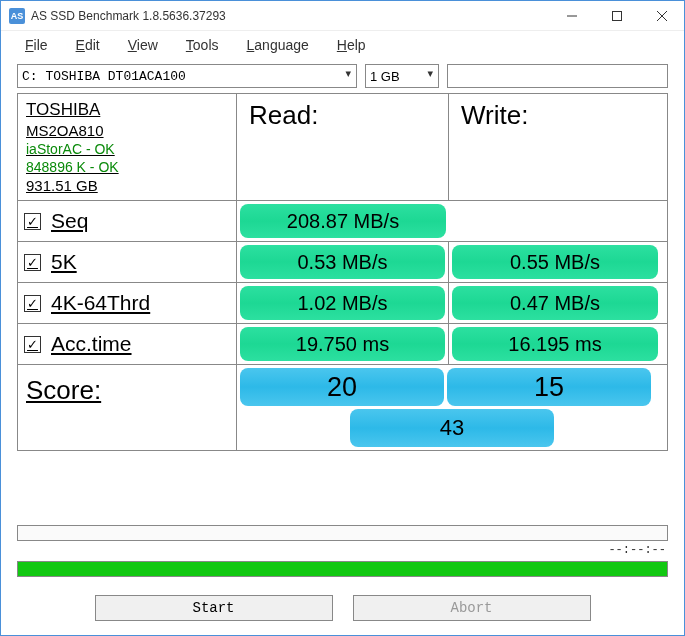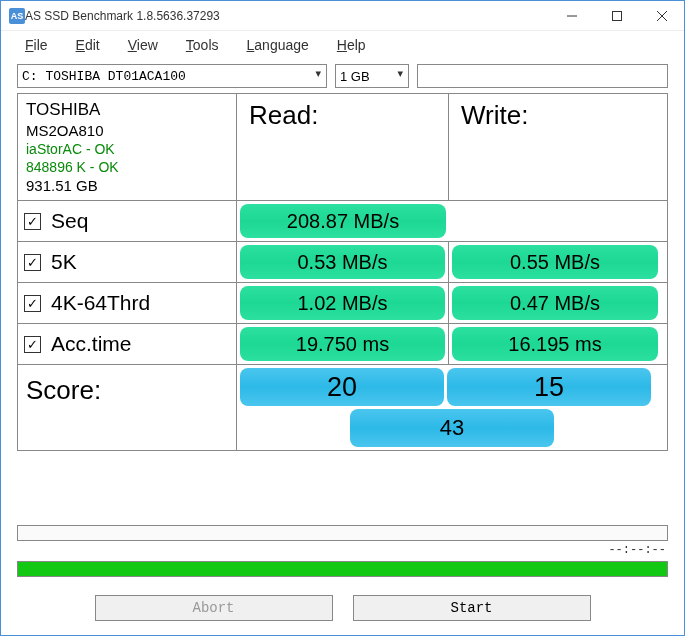--- a/index.html
+++ b/index.html
@@ -1,39 +1,39 @@
 <!DOCTYPE html>
 <html><head>
 <meta charset="utf-8">
 <style>
 * { box-sizing: border-box; margin: 0; padding: 0; }
 body { font-family: "Segoe UI", Tahoma, sans-serif; font-size: 13px; background: #fff; width: 685px; height: 636px; overflow: hidden; }
 .window { border: 1px solid #4a90d9; width: 685px; height: 636px; background: #fff; display: flex; flex-direction: column; }
 .titlebar { height: 30px; background: #fff; display: flex; align-items: center; padding-left: 8px; border-bottom: 1px solid #eee; }
-.titlebar-icon { width: 16px; height: 16px; background: #4a90d9; border-radius: 2px; display: inline-flex; align-items: center; justify-content: center; color: #fff; font-size: 9px; font-weight: bold; text-align: right; }
+.titlebar-icon { width: 16px; height: 16px; background: #4a90d9; border-radius: 2px; margin-right: 6px; display: inline-flex; align-items: center; justify-content: center; color: #fff; font-size: 9px; font-weight: bold; text-align: right; }
 .titlebar-title { flex: 1; color: #333; font-size: 12px; }
 .titlebar-buttons { display: flex; }
 .titlebar-btn { width: 45px; height: 30px; display: flex; align-items: center; justify-content: center; color: #333; font-size: 11px; cursor: default; }
 .menubar { height: 28px; background: #fff; display: flex; align-items: center; padding: 0 24px; gap: 28px; font-size: 14px; color: #333; }
 .menubar span { cursor: default; }
 .menubar span:first-letter { text-decoration: underline; }
 .controls { height: 34px; display: flex; align-items: center; padding: 4px 16px; gap: 8px; }
 .select { height: 24px; border: 1px solid #888; background: #fff; font-family: "Courier New", monospace; font-size: 13px; padding: 0 18px 0 4px; appearance: none; position: relative; }
 .select-wrap { position: relative; display: inline-block; }
 .select-wrap::after { content: "▾"; position: absolute; right: 6px; top: 3px; pointer-events: none; font-size: 11px; color: #333; }
-#drive-select { width: 310px; }
+#drive-select { width: 340px; }
 #size-select { width: 74px; font-family: inherit; }
 .text-input { height: 24px; border: 1px solid #888; background: #fff; flex: 1; padding: 0 4px; width: 260px; }
 .main { flex: 1; padding: 0 16px 0 16px; display: flex; flex-direction: column; }
 .grid { border: 1px solid #888; }
 .row { display: flex; border-bottom: 1px solid #888; }
 .row:last-child { border-bottom: none; }
 .cell { border-right: 1px solid #888; padding: 4px 6px; display: flex; align-items: center; }
 .cell:last-child { border-right: none; }
-.col1 { width: 219px; }
+.col1 { width: 219px; text-decoration: underline; }
 .col2 { width: 212px; }
 .col3 { width: 212px; }
 .info-cell { flex-direction: column; align-items: flex-start; gap: 2px; font-size: 15px; padding: 6px 8px; }
 .info-cell .device { font-size: 17px; }
 .info-cell .ok { color: #0a8a0a; font-size: 14px; }
 .header-cell { font-size: 26px; padding: 6px 12px; align-items: flex-start; }
 .test-label { font-size: 21px; gap: 10px; }
 .checkbox { width: 17px; height: 17px; border: 1px solid #333; display: inline-flex; align-items: center; justify-content: center; font-size: 13px; line-height: 1; background: #fff; }
 .result { justify-content: center; padding: 3px; }
 .pill { width: 100%; height: 34px; border-radius: 8px; display: flex; align-items: center; justify-content: center; font-size: 20px; color: #000; }
@@ -182,17 +182,17 @@
       </div>
 
     </div>
   </div>
 
   <div class="progress"></div>
   <div class="elapsed">--:--:--</div>
   <div class="greenbar"></div>
 
   <div class="buttons">
+    <div class="btn">Start</div>
     <div class="btn disabled">Abort</div>
-    <div class="btn">Start</div>
   </div>
 
 </div>
 
 </body></html>

